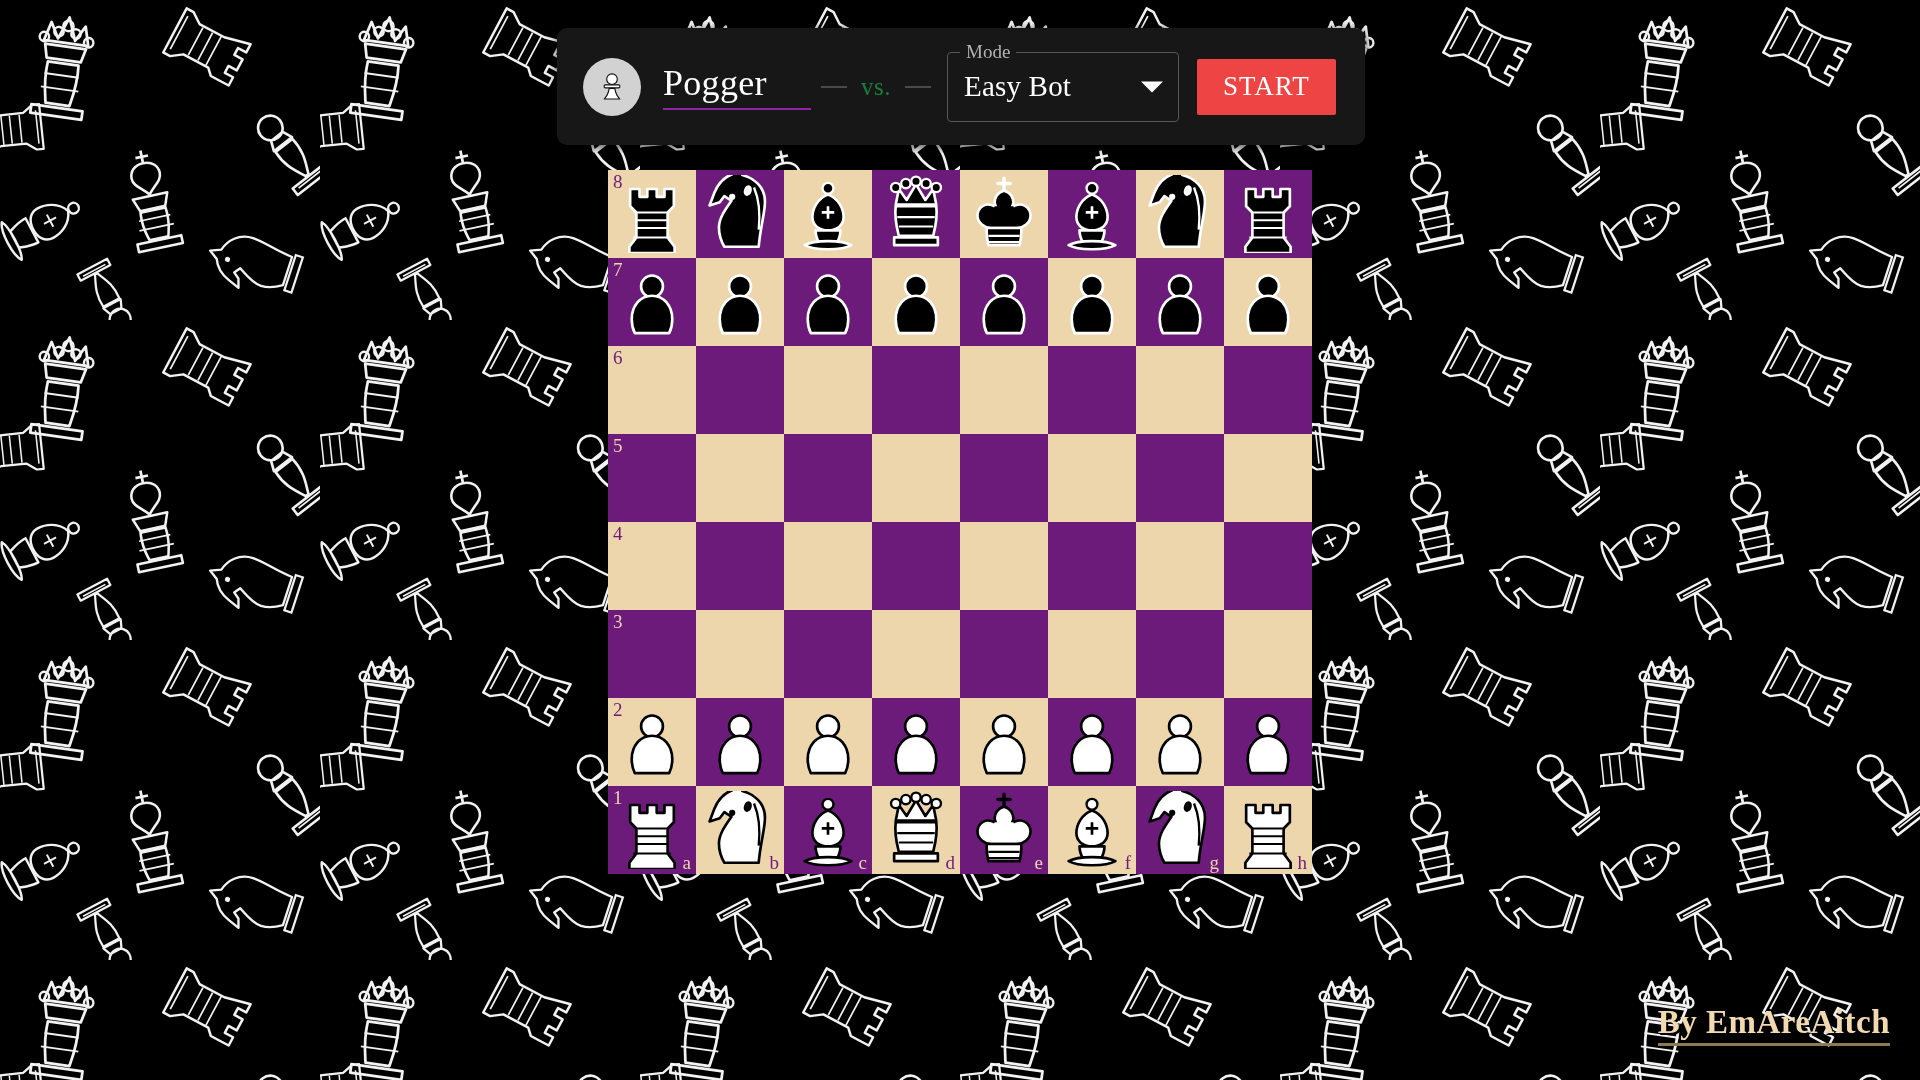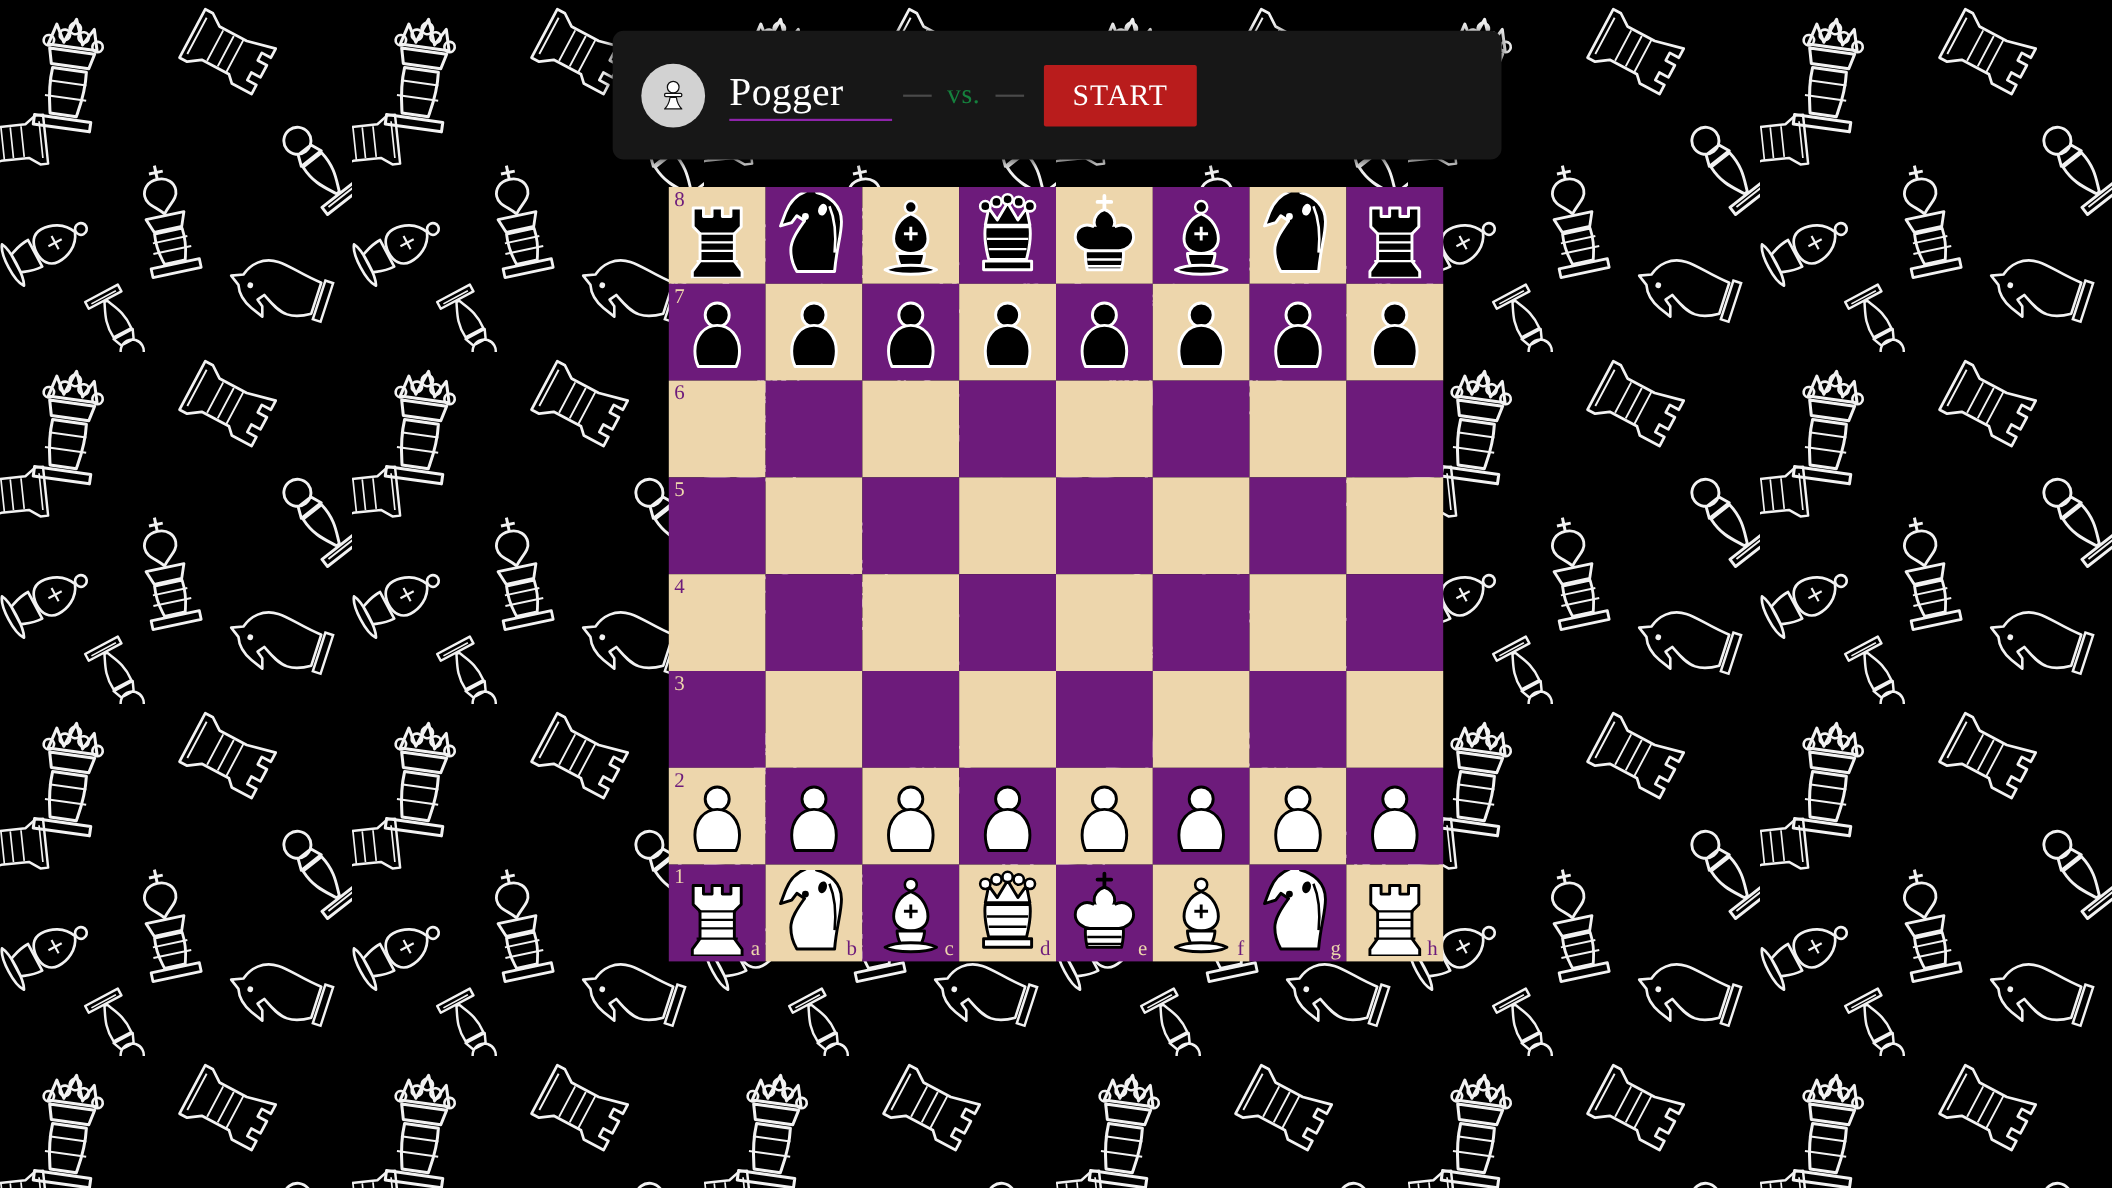--- a/index.html
+++ b/index.html
@@ -143,21 +143,21 @@
     height: 0;
     border-left: 11px solid transparent;
     border-right: 11px solid transparent;
     border-top: 11px solid #ffffff;
   }
 
   
   #start-button {
     margin-left: 18px;
     flex: none;
-    background: #b91c1c;
+    background: #ef4444;
     color: #ffffff;
     border: none;
     height: 56px;
     padding: 0 26px;
     font-size: 27px;
     font-family: "Liberation Serif", serif;
     letter-spacing: 1px;
     cursor: pointer;
     border-radius: 2px;
   }
@@ -320,20 +320,26 @@
 
     <div id="name-field">
       <span id="name-value" title="Name">Pogger</span>
       <div id="name-underline"></div>
     </div>
 
     <div class="vs-dash"></div>
     <span id="vs-label">vs.</span>
     <div class="vs-dash"></div>
 
+    <div id="mode-select">
+      <div id="mode-outline"></div>
+      <span id="mode-legend">Mode</span>
+      <span id="mode-value">Easy Bot</span>
+      <span id="mode-arrow"></span>
+    </div>
 
     <button id="start-button">START</button>
   </div>
 
   <div id="board-wrap">
     <div id="board">
         <div class="sq light">
           <span class="rank-label lbl-on-light">8</span>
           <div>
             <svg class="piece" viewBox="0 0 100 100">
@@ -677,14 +683,15 @@
           <div>
             <svg class="piece" viewBox="0 0 100 100">
               <path d="M22 18 h12 v10 h10 v-10 h12 v10 h10 v-10 h12 v22 l-8 8 v32 l9 12 v8 h-58 v-8 l9 -12 v-32 l-8 -8 z" fill="#ffffff" stroke="#000000" stroke-width="3.4" stroke-linejoin="round"></path>
               <path d="M28 48 h44 M26 80 h48 M30 58 h40 M30 68 h40" stroke="#000000" stroke-width="2.6" fill="none"></path>
             </svg>
           </div>
         </div>
       </div>
   </div>
 
+  <div id="signature">By EmAreAitch</div>
 
 </div>
 
 </body></html>

